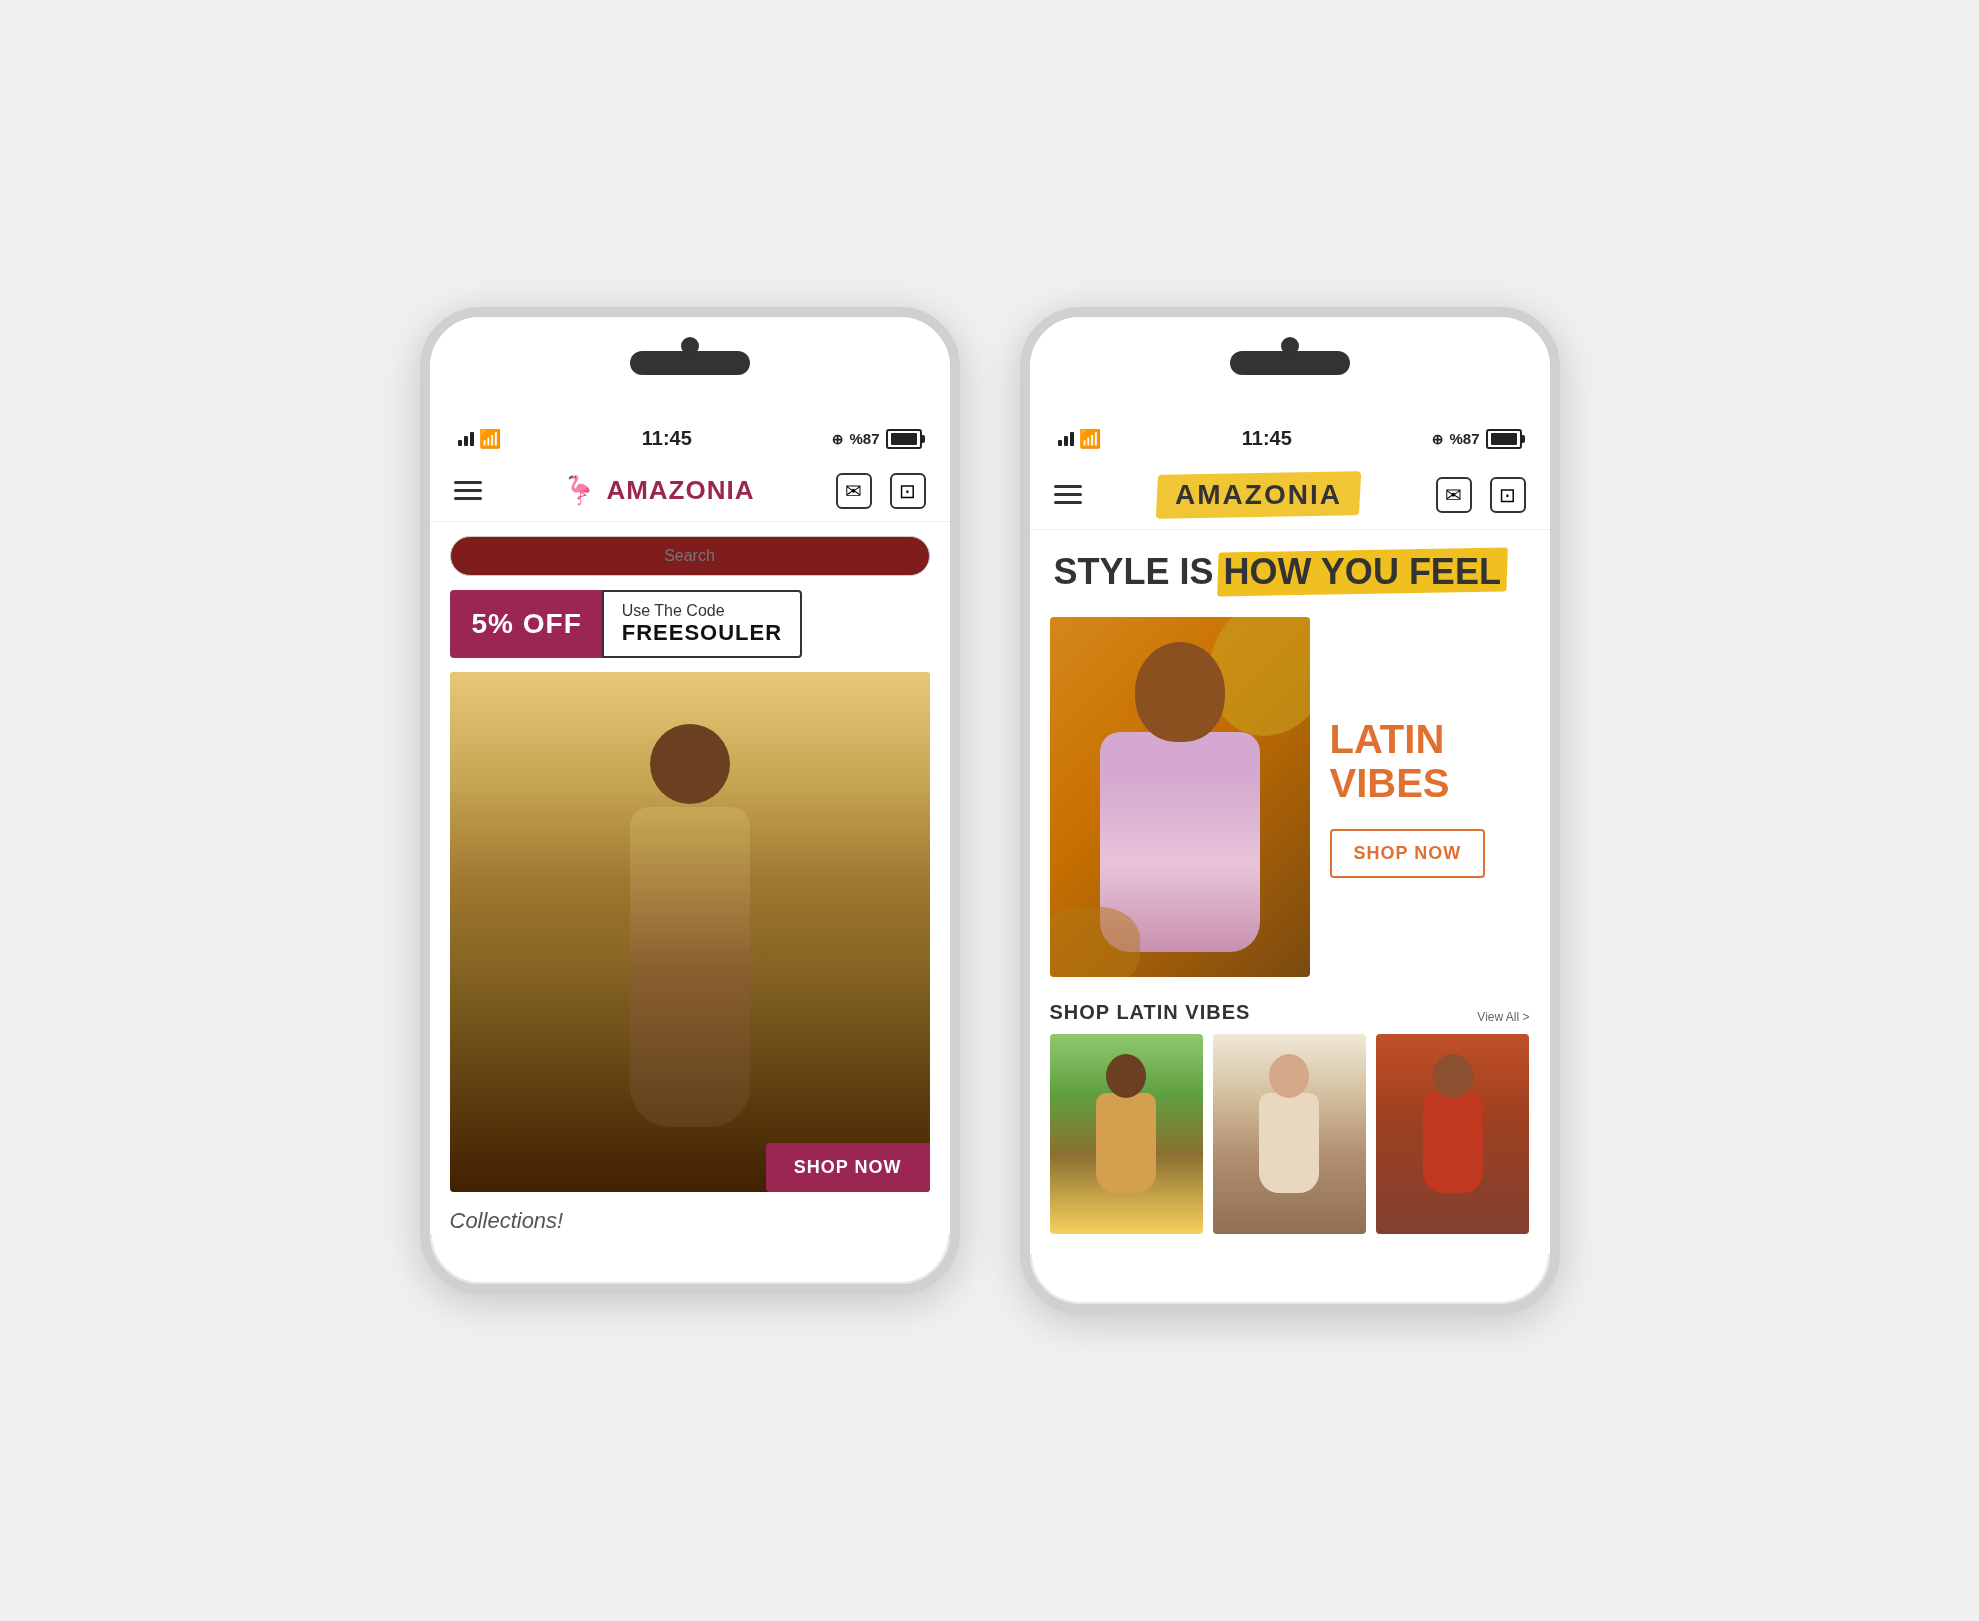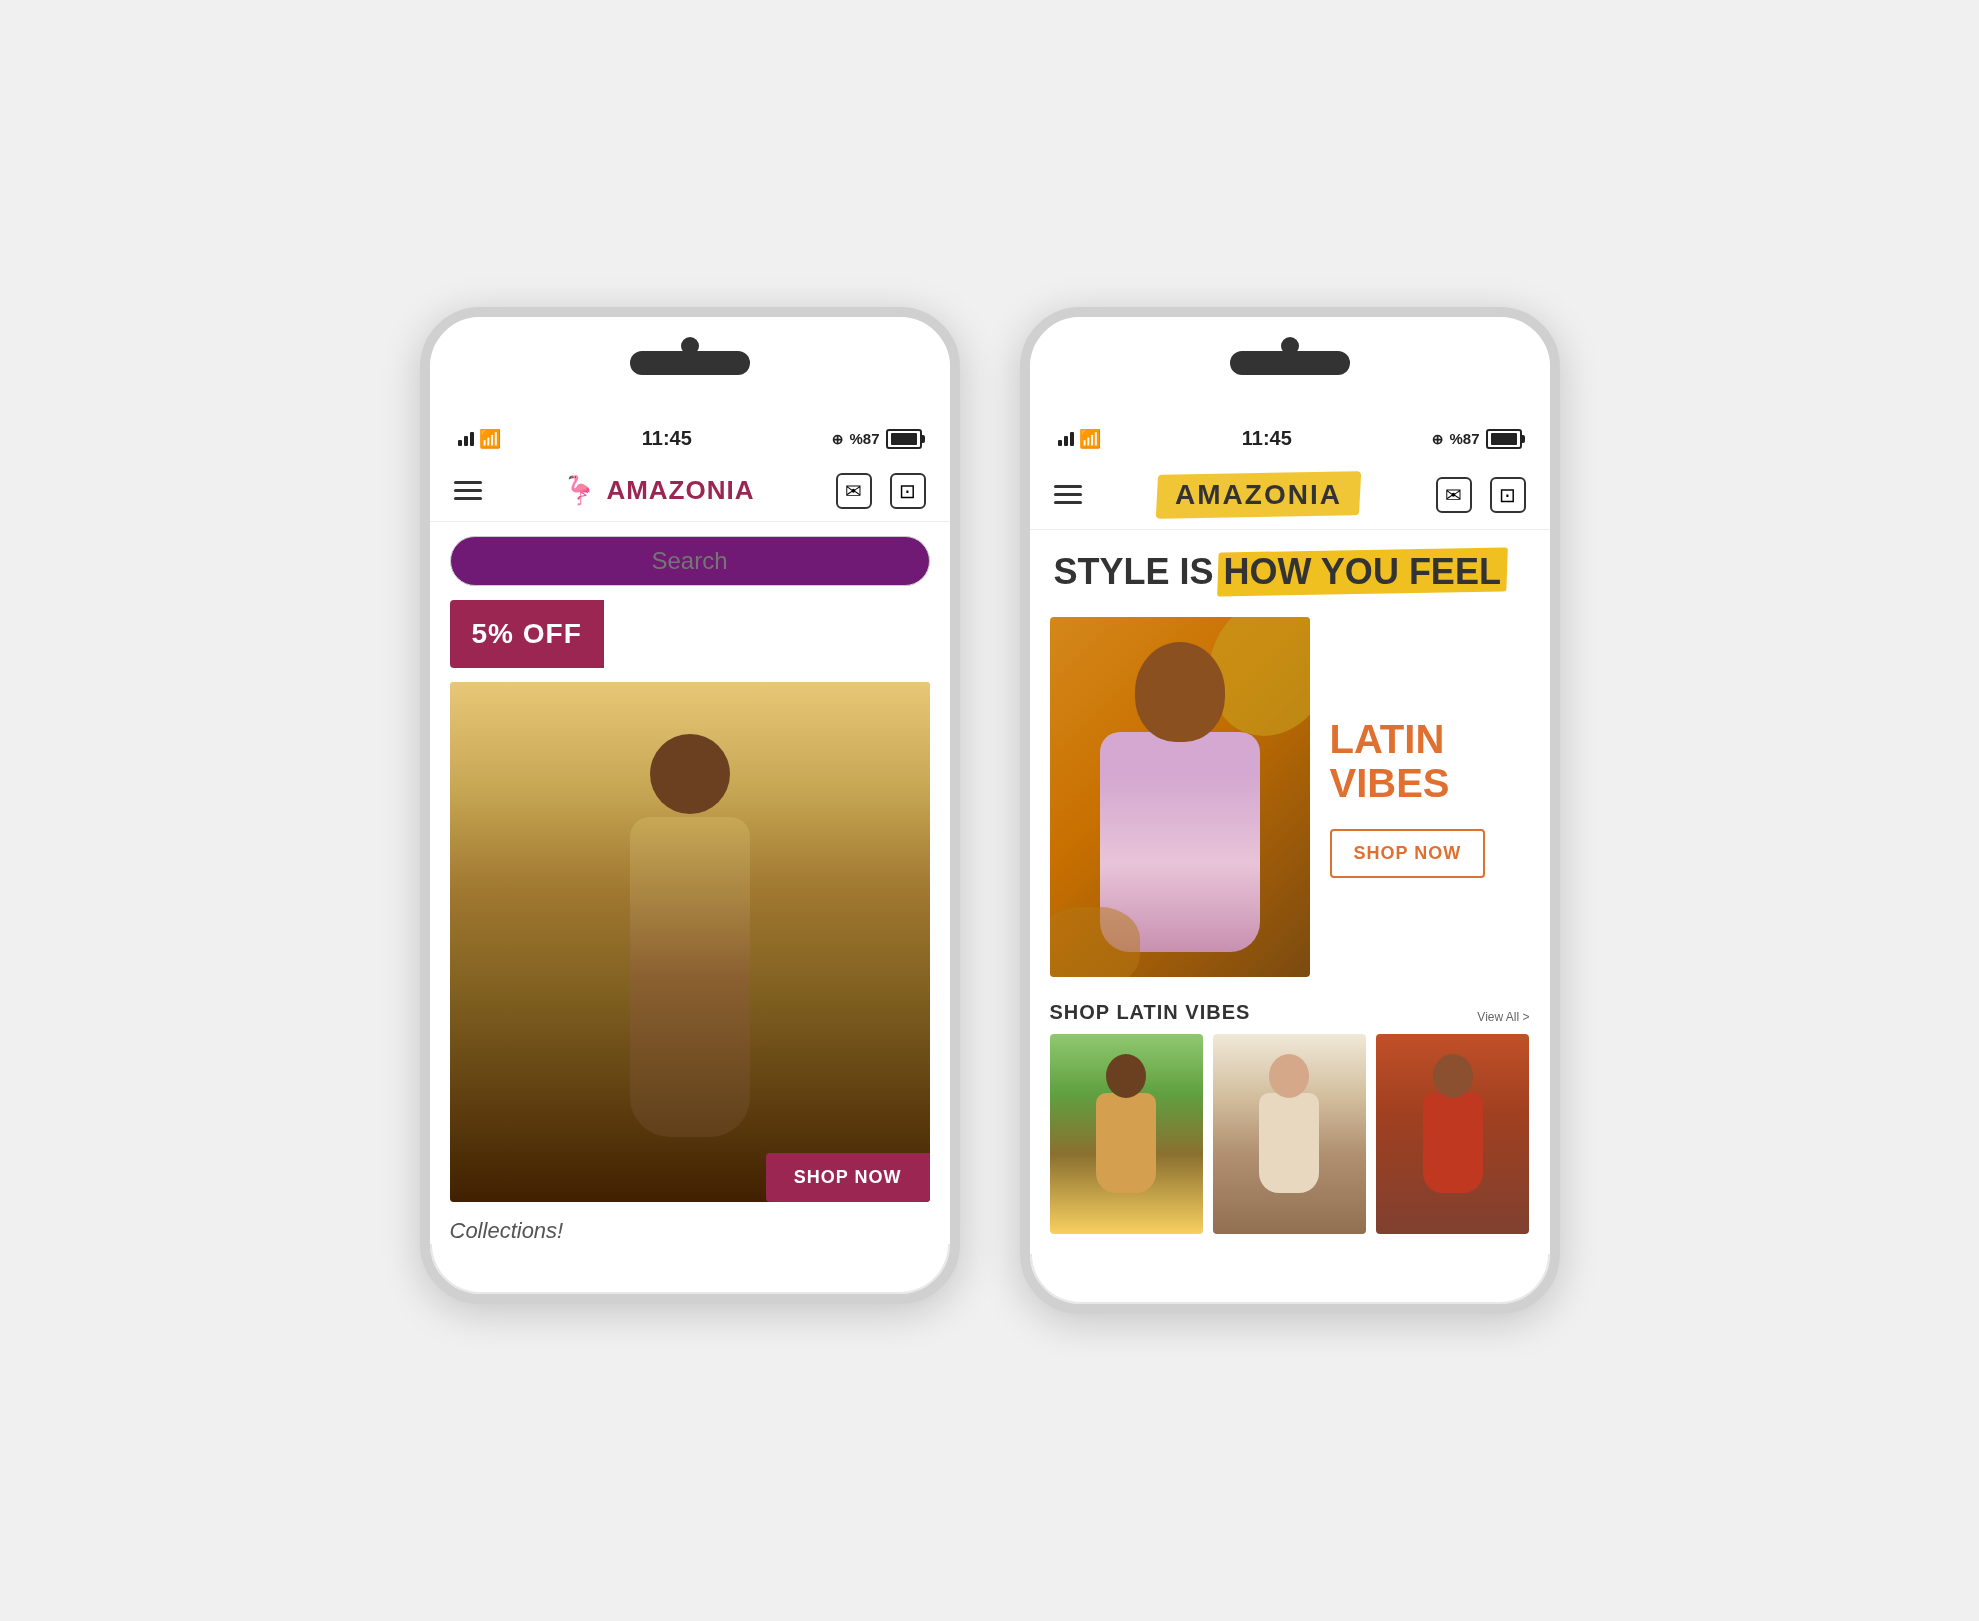--- a/index.html
+++ b/index.html
@@ -167,23 +167,23 @@
 
     
     .search-bar-wrap {
       padding: 14px 20px;
     }
     .search-bar {
       width: 100%;
       border: 1.5px solid #ccc;
       border-radius: 30px;
       padding: 10px 20px;
-      font-size: 24px;
+      font-size: 16px;
       color: #999;
-      background: #701a75;
+      background: #7f1d1d;
       text-align: center;
     }
 
     
     .promo-banner {
       display: flex;
       align-items: center;
       margin: 0 20px 14px;
       gap: 0;
     }
@@ -586,20 +586,24 @@
           </div>
         </div>
       </div>
 
       <div class="search-bar-wrap">
         <input class="search-bar" type="text" placeholder="Search" style="">
       </div>
 
       <div class="promo-banner">
         <div class="promo-left">5% OFF</div>
+        <div class="promo-right">
+          <div class="promo-code-label">Use The Code</div>
+          <div class="promo-code">FREESOULER</div>
+        </div>
       </div>
 
       <div class="hero-section">
         <div class="hero-bg">
           <div class="hero-figure"></div>
         </div>
         <div class="shop-now-btn">SHOP NOW</div>
       </div>
 
       <div class="collections-label">Collections!</div>

